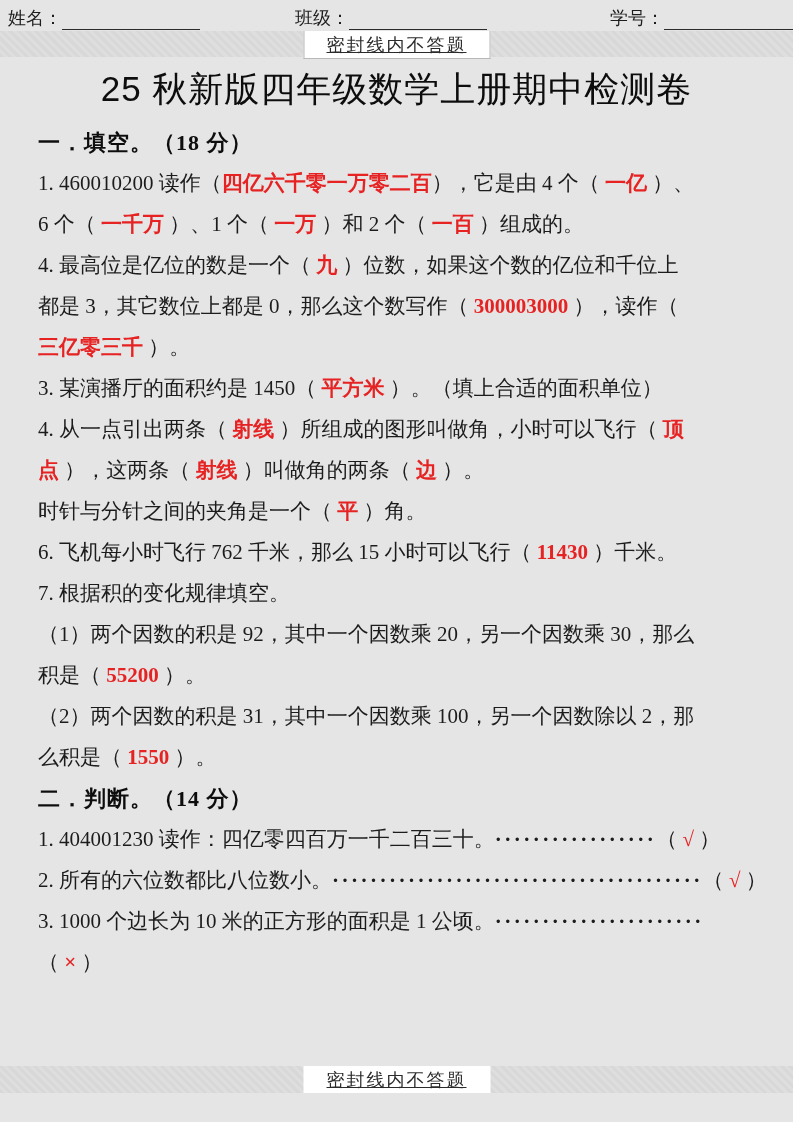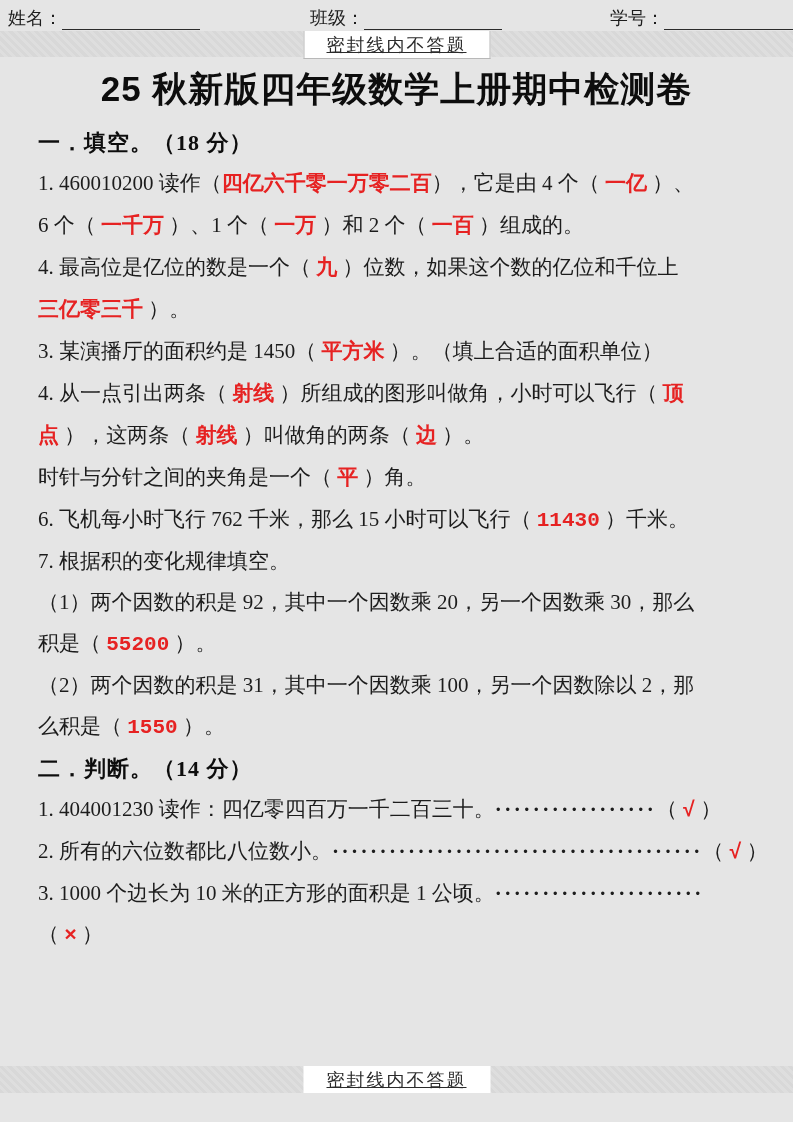--- a/index.html
+++ b/index.html
@@ -23,21 +23,21 @@
   }
   .hdr-field .lbl { vertical-align: bottom; }
   .blank-line {
     display: inline-block;
     width: 138px;
     height: 20px;
     border-bottom: 1.5px solid #2b2b2b;
     vertical-align: bottom;
   }
   #f-name { left: 8px; }
-  #f-class { left: 310px; }
+  #f-class { left: 295px; }
   #f-id { left: 610px; }
 
   
   .seal-band {
     position: absolute;
     left: 0;
     width: 793px;
     background:
       repeating-linear-gradient(45deg, #d8d8d8 0 3px, #dedede 3px 6px);
   }
@@ -69,21 +69,21 @@
   }
 
   
   .title {
     position: absolute;
     top: 66px;
     left: 0;
     width: 793px;
     text-align: center;
     font-family: "Liberation Sans", "DejaVu Sans", sans-serif;
-    font-weight: 700;
+    font-weight: 400;
     font-size: 35px;
     letter-spacing: 1px;
     color: #0d0d0d;
   }
 
   
   .exam-body {
     position: absolute;
     top: 122px;
     left: 38px;
@@ -98,21 +98,21 @@
     color: #0d0d0d;
   }
   .line {
     font-size: 21px;
     line-height: 41px;
     white-space: nowrap;
   }
   .ans {
     color: var(--answer-red, #e62222);
     font-weight: 700;
-    font-family: Liberation Mono, monospace;
+    font-family: Liberation Serif, serif;
     text-align: right;
   }
   .dots {
     font-weight: 700;
     letter-spacing: 2.5px;
     color: #1c1c1c;
   }
 </style>
 </head>
 <body>
@@ -132,20 +132,21 @@
   <div class="seal-band" id="band-top"></div>
   <div class="seal-box" id="seal-box-top">密封线内不答题</div>
 
   <div class="title">25 秋新版四年级数学上册期中检测卷</div>
 
   <div class="exam-body">
       <p class="sec-heading">一．填空。（18 分）</p>
       <p class="line"><span class="txt">1. 460010200 读作（</span><span class="ans">四亿六千零一万零二百</span><span class="txt">），它是由 4 个（ </span><span class="ans">一亿</span><span class="txt"> ）、</span></p>
       <p class="line"><span class="txt">6 个（ </span><span class="ans">一千万</span><span class="txt"> ）、1 个（ </span><span class="ans">一万</span><span class="txt"> ）和 2 个（ </span><span class="ans">一百</span><span class="txt"> ）组成的。</span></p>
       <p class="line"><span class="txt">4. 最高位是亿位的数是一个（ </span><span class="ans">九</span><span class="txt"> ）位数，如果这个数的亿位和千位上</span></p>
+      <p class="line"><span class="txt">都是 3，其它数位上都是 0，那么这个数写作（ </span><span class="ans">300003000</span><span class="txt"> ），读作（</span></p>
       <p class="line"><span class="ans">三亿零三千</span><span class="txt"> ）。</span></p>
       <p class="line"><span class="txt">3. 某演播厅的面积约是 1450（ </span><span class="ans">平方米</span><span class="txt"> ）。（填上合适的面积单位）</span></p>
       <p class="line"><span class="txt">4. 从一点引出两条（ </span><span class="ans">射线</span><span class="txt"> ）所组成的图形叫做角，小时可以飞行（ </span><span class="ans">顶</span></p>
       <p class="line"><span class="ans">点</span><span class="txt"> ），这两条（ </span><span class="ans">射线</span><span class="txt"> ）叫做角的两条（ </span><span class="ans">边</span><span class="txt"> ）。</span></p>
       <p class="line"><span class="txt">时针与分针之间的夹角是一个（ </span><span class="ans">平</span><span class="txt"> ）角。</span></p>
       <p class="line"><span class="txt">6. 飞机每小时飞行 762 千米，那么 15 小时可以飞行（ </span><span class="ans">11430</span><span class="txt"> ）千米。</span></p>
       <p class="line"><span class="txt">7. 根据积的变化规律填空。</span></p>
       <p class="line"><span class="txt">（1）两个因数的积是 92，其中一个因数乘 20，另一个因数乘 30，那么</span></p>
       <p class="line"><span class="txt">积是（ </span><span class="ans">55200</span><span class="txt"> ）。</span></p>
       <p class="line"><span class="txt">（2）两个因数的积是 31，其中一个因数乘 100，另一个因数除以 2，那</span></p>

